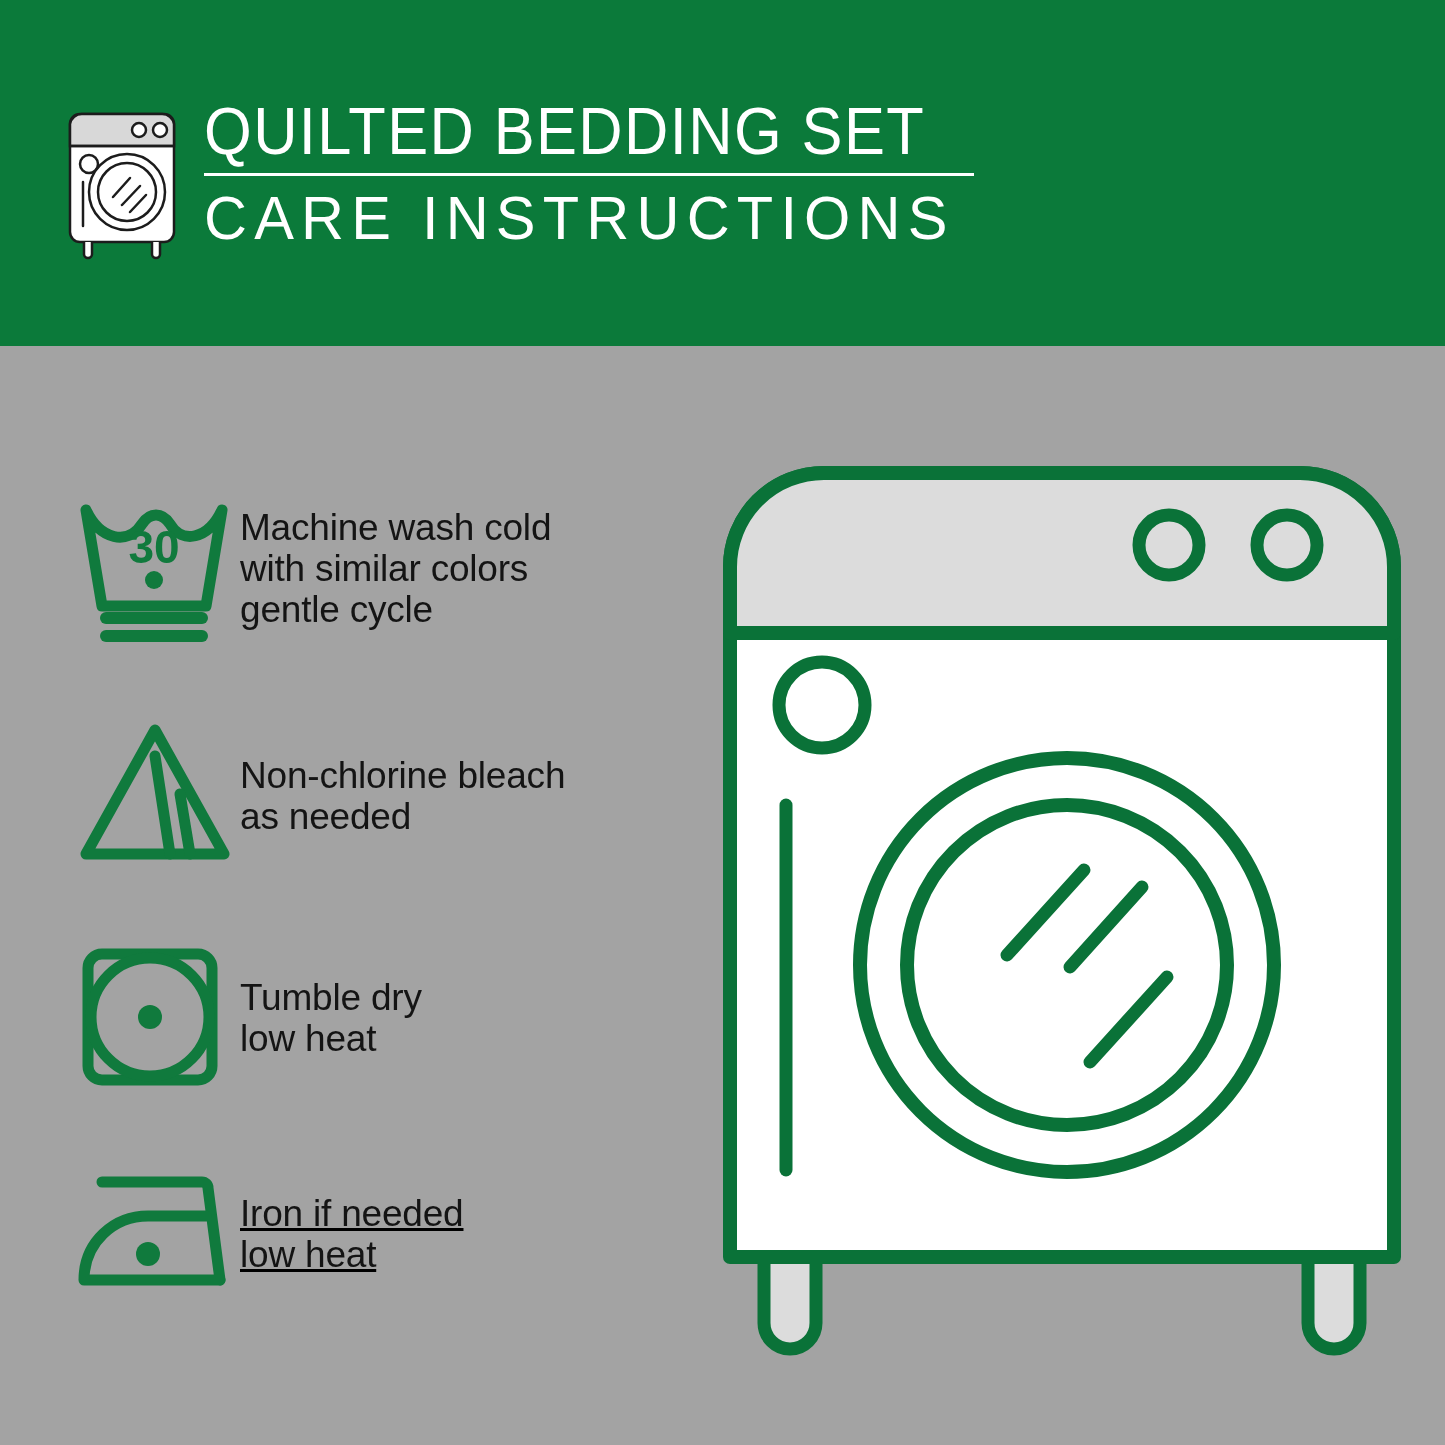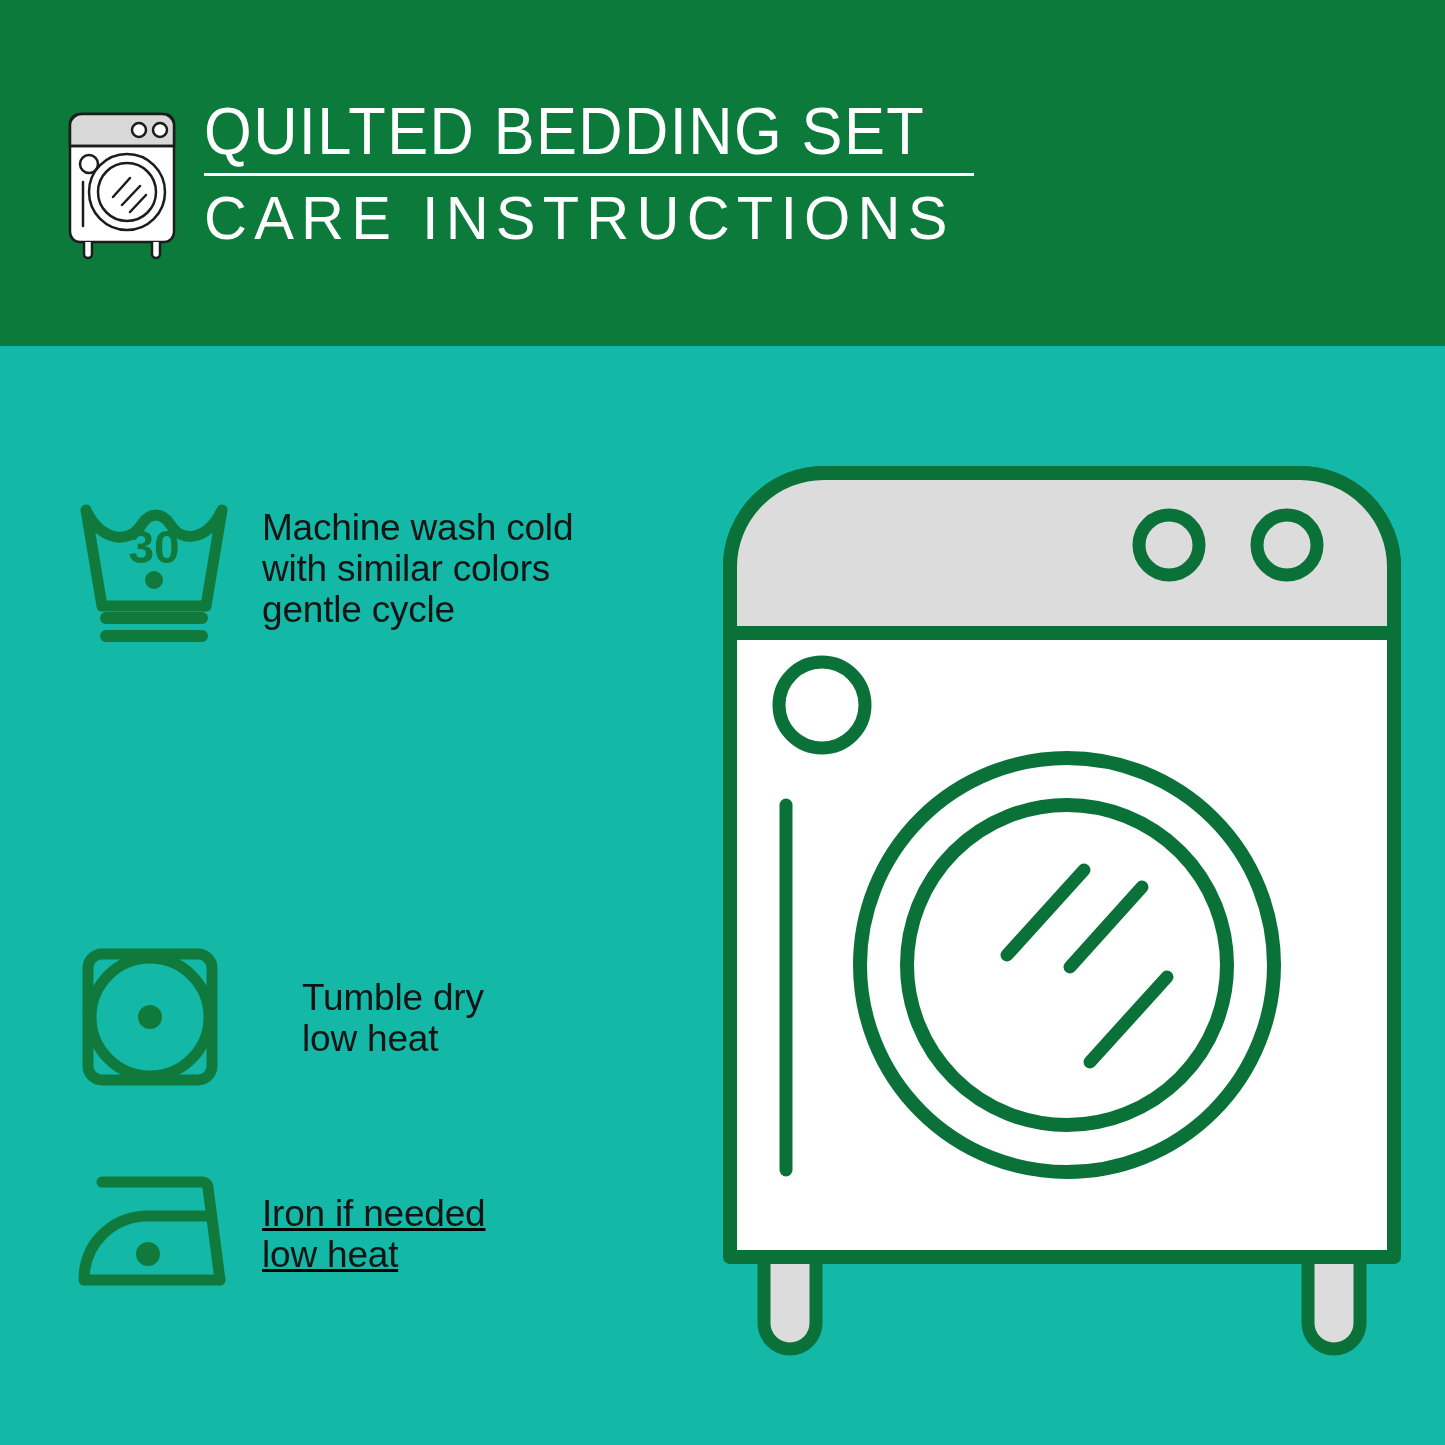--- a/index.html
+++ b/index.html
@@ -10,21 +10,21 @@
   body {
     width: 1445px;
     height: 1445px;
     font-family: "Liberation Sans", sans-serif;
     overflow: hidden;
   }
   #page {
     position: relative;
     width: 1445px;
     height: 1445px;
-    background: #14b8a6;
+    background: #a3a3a3;
   }
 
   
   .header-band {
     position: absolute;
     left: 0;
     top: 0;
     width: 1445px;
     height: 346px;
     background: #0b7a3a;
@@ -92,34 +92,33 @@
   .care-row {
     position: absolute;
     left: 62px;
     width: 620px;
     display: flex;
     flex-direction: row;
     align-items: center;
   }
   .care-row.r0 { top: 142px; }
   .care-row.r1 { top: 370px; }
-  .care-row.r2 { top: 592px; gap: 40px; }
+  .care-row.r2 { top: 592px; }
   .care-row.r3 { top: 808px; text-decoration: underline; }
 
   .care-symbol {
     flex: 0 0 auto;
     width: 170px;
     height: 160px;
     display: flex;
     align-items: center;
     justify-content: center;
   }
   .care-text {
     flex: 1 1 auto;
-    margin-left: 22px;
     color: #141414;
     font-family: "Liberation Sans", sans-serif;
     font-size: 37px;
     line-height: 41px;
     font-weight: 400;
     letter-spacing: -0.2px;
     white-space: pre-line;
   }
 
   
@@ -194,20 +193,33 @@
 
           <text x="84" y="75" text-anchor="middle" font-family="Liberation Sans, sans-serif" font-size="46" font-weight="700" fill="#107a3d">30</text>
           <circle cx="84" cy="92" r="9" fill="#107a3d"></circle>
         </svg>
       </div>
       <div class="care-text">Machine wash cold
 with similar colors
 gentle cycle</div>
     </div>
 
+    <div class="care-row r1">
+      <div class="care-symbol">
+        <svg viewBox="0 0 170 160" width="170" height="160" xmlns="http://www.w3.org/2000/svg">
+          <g fill="none" stroke="#107a3d" stroke-width="11" stroke-linecap="round" stroke-linejoin="round">
+            <path d="M85 14 L 154 138 L 16 138 Z"></path>
+            <line x1="85" y1="40" x2="100" y2="138"></line>
+            <line x1="110" y1="78" x2="120" y2="138"></line>
+          </g>
+        </svg>
+      </div>
+      <div class="care-text">Non-chlorine bleach
+as needed</div>
+    </div>
 
     <div class="care-row r2">
       <div class="care-symbol">
         <svg viewBox="0 0 170 160" width="170" height="160" xmlns="http://www.w3.org/2000/svg">
           <g fill="none" stroke="#107a3d" stroke-width="11" stroke-linejoin="round">
             <rect x="18" y="16" width="124" height="126" rx="14" ry="14"></rect>
             <circle cx="80" cy="79" r="59"></circle>
           </g>
           <circle cx="80" cy="79" r="12" fill="#107a3d"></circle>
         </svg>

